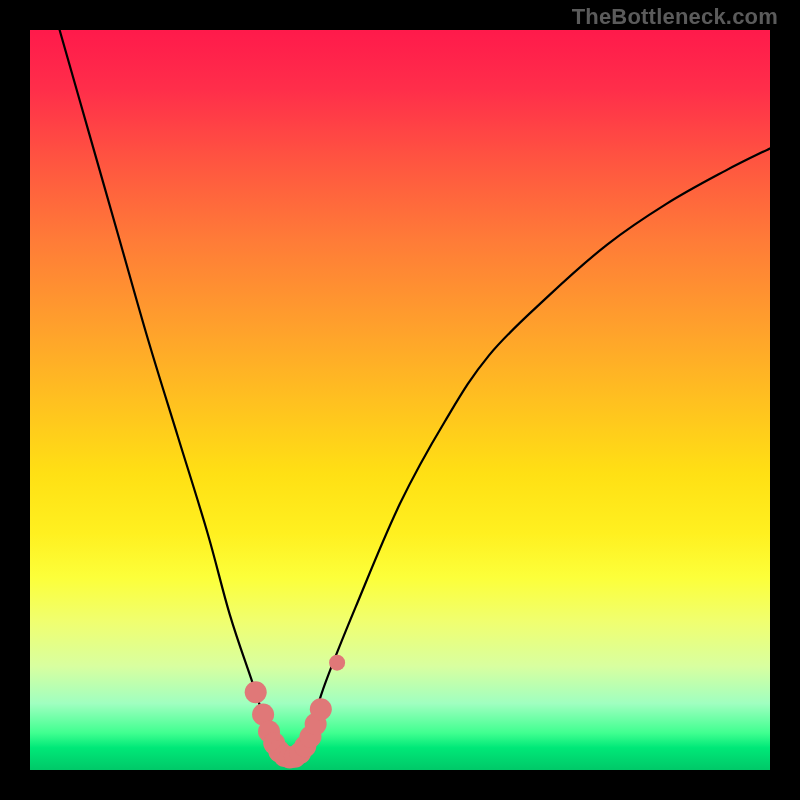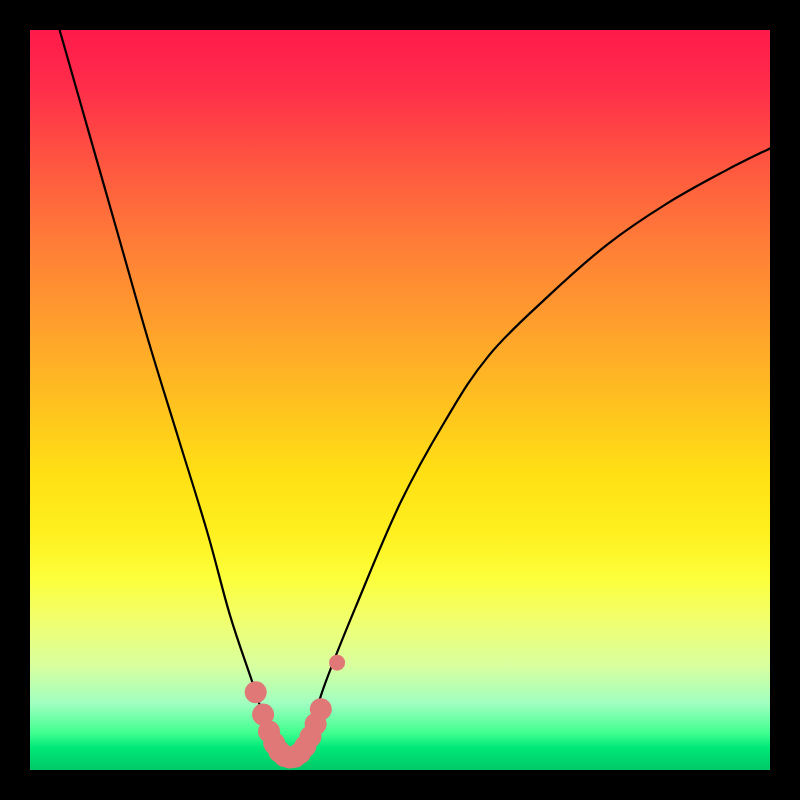--- a/index.html
+++ b/index.html
@@ -47,20 +47,21 @@
     right: 22px;
     font: 600 22px/1 Arial, Helvetica, sans-serif;
     color: #5b5b5b;
     letter-spacing: 0.2px;
   }
 </style>
 </head>
 <body>
 
 <div class="frame">
+  <div class="watermark">TheBottleneck.com</div>
   <div class="plot-area">
     <div class="gradient"></div>
     <svg class="curve" viewBox="0 0 740 740" preserveAspectRatio="none">
       <g>
         <path id="curve-path" fill="none" stroke="#000" stroke-width="2.2" stroke-linecap="round" stroke-linejoin="round" d="M 29.60 0.00 C 34.93 18.65, 48.54 66.30, 59.20 103.60 C 69.86 140.90, 78.14 169.90, 88.80 207.20 C 99.46 244.50, 107.74 274.84, 118.40 310.80 C 129.06 346.76, 137.34 372.37, 148.00 407.00 C 158.66 441.63, 168.28 471.23, 177.60 503.20 C 186.92 535.17, 191.81 557.96, 199.80 584.60 C 207.79 611.24, 215.34 631.22, 222.00 651.20 C 228.66 671.18, 232.14 683.61, 236.80 695.60 C 241.46 707.59, 243.90 711.81, 247.90 717.80 C 251.90 723.79, 255.00 728.90, 259.00 728.90 C 263.00 728.90, 266.10 723.79, 270.10 717.80 C 274.10 711.81, 276.54 707.59, 281.20 695.60 C 285.86 683.61, 288.01 672.51, 296.00 651.20 C 303.99 629.89, 312.28 609.17, 325.60 577.20 C 338.92 545.23, 354.02 506.90, 370.00 473.60 C 385.98 440.30, 398.42 418.84, 414.40 392.20 C 430.38 365.56, 440.15 348.24, 458.80 325.60 C 477.45 302.96, 496.69 286.38, 518.00 266.40 C 539.31 246.42, 555.89 231.25, 577.20 214.60 C 598.51 197.95, 615.09 187.22, 636.40 173.90 C 657.71 160.58, 676.95 150.59, 695.60 140.60 C 714.25 130.61, 732.01 122.40, 740.00 118.40"></path>
       </g>
       <g id="marker-group">
           <circle cx="225.70" cy="662.30" r="11" fill="#e07878"></circle>
           <circle cx="233.10" cy="684.50" r="11" fill="#e07878"></circle>
           <circle cx="239.02" cy="701.52" r="11" fill="#e07878"></circle>

